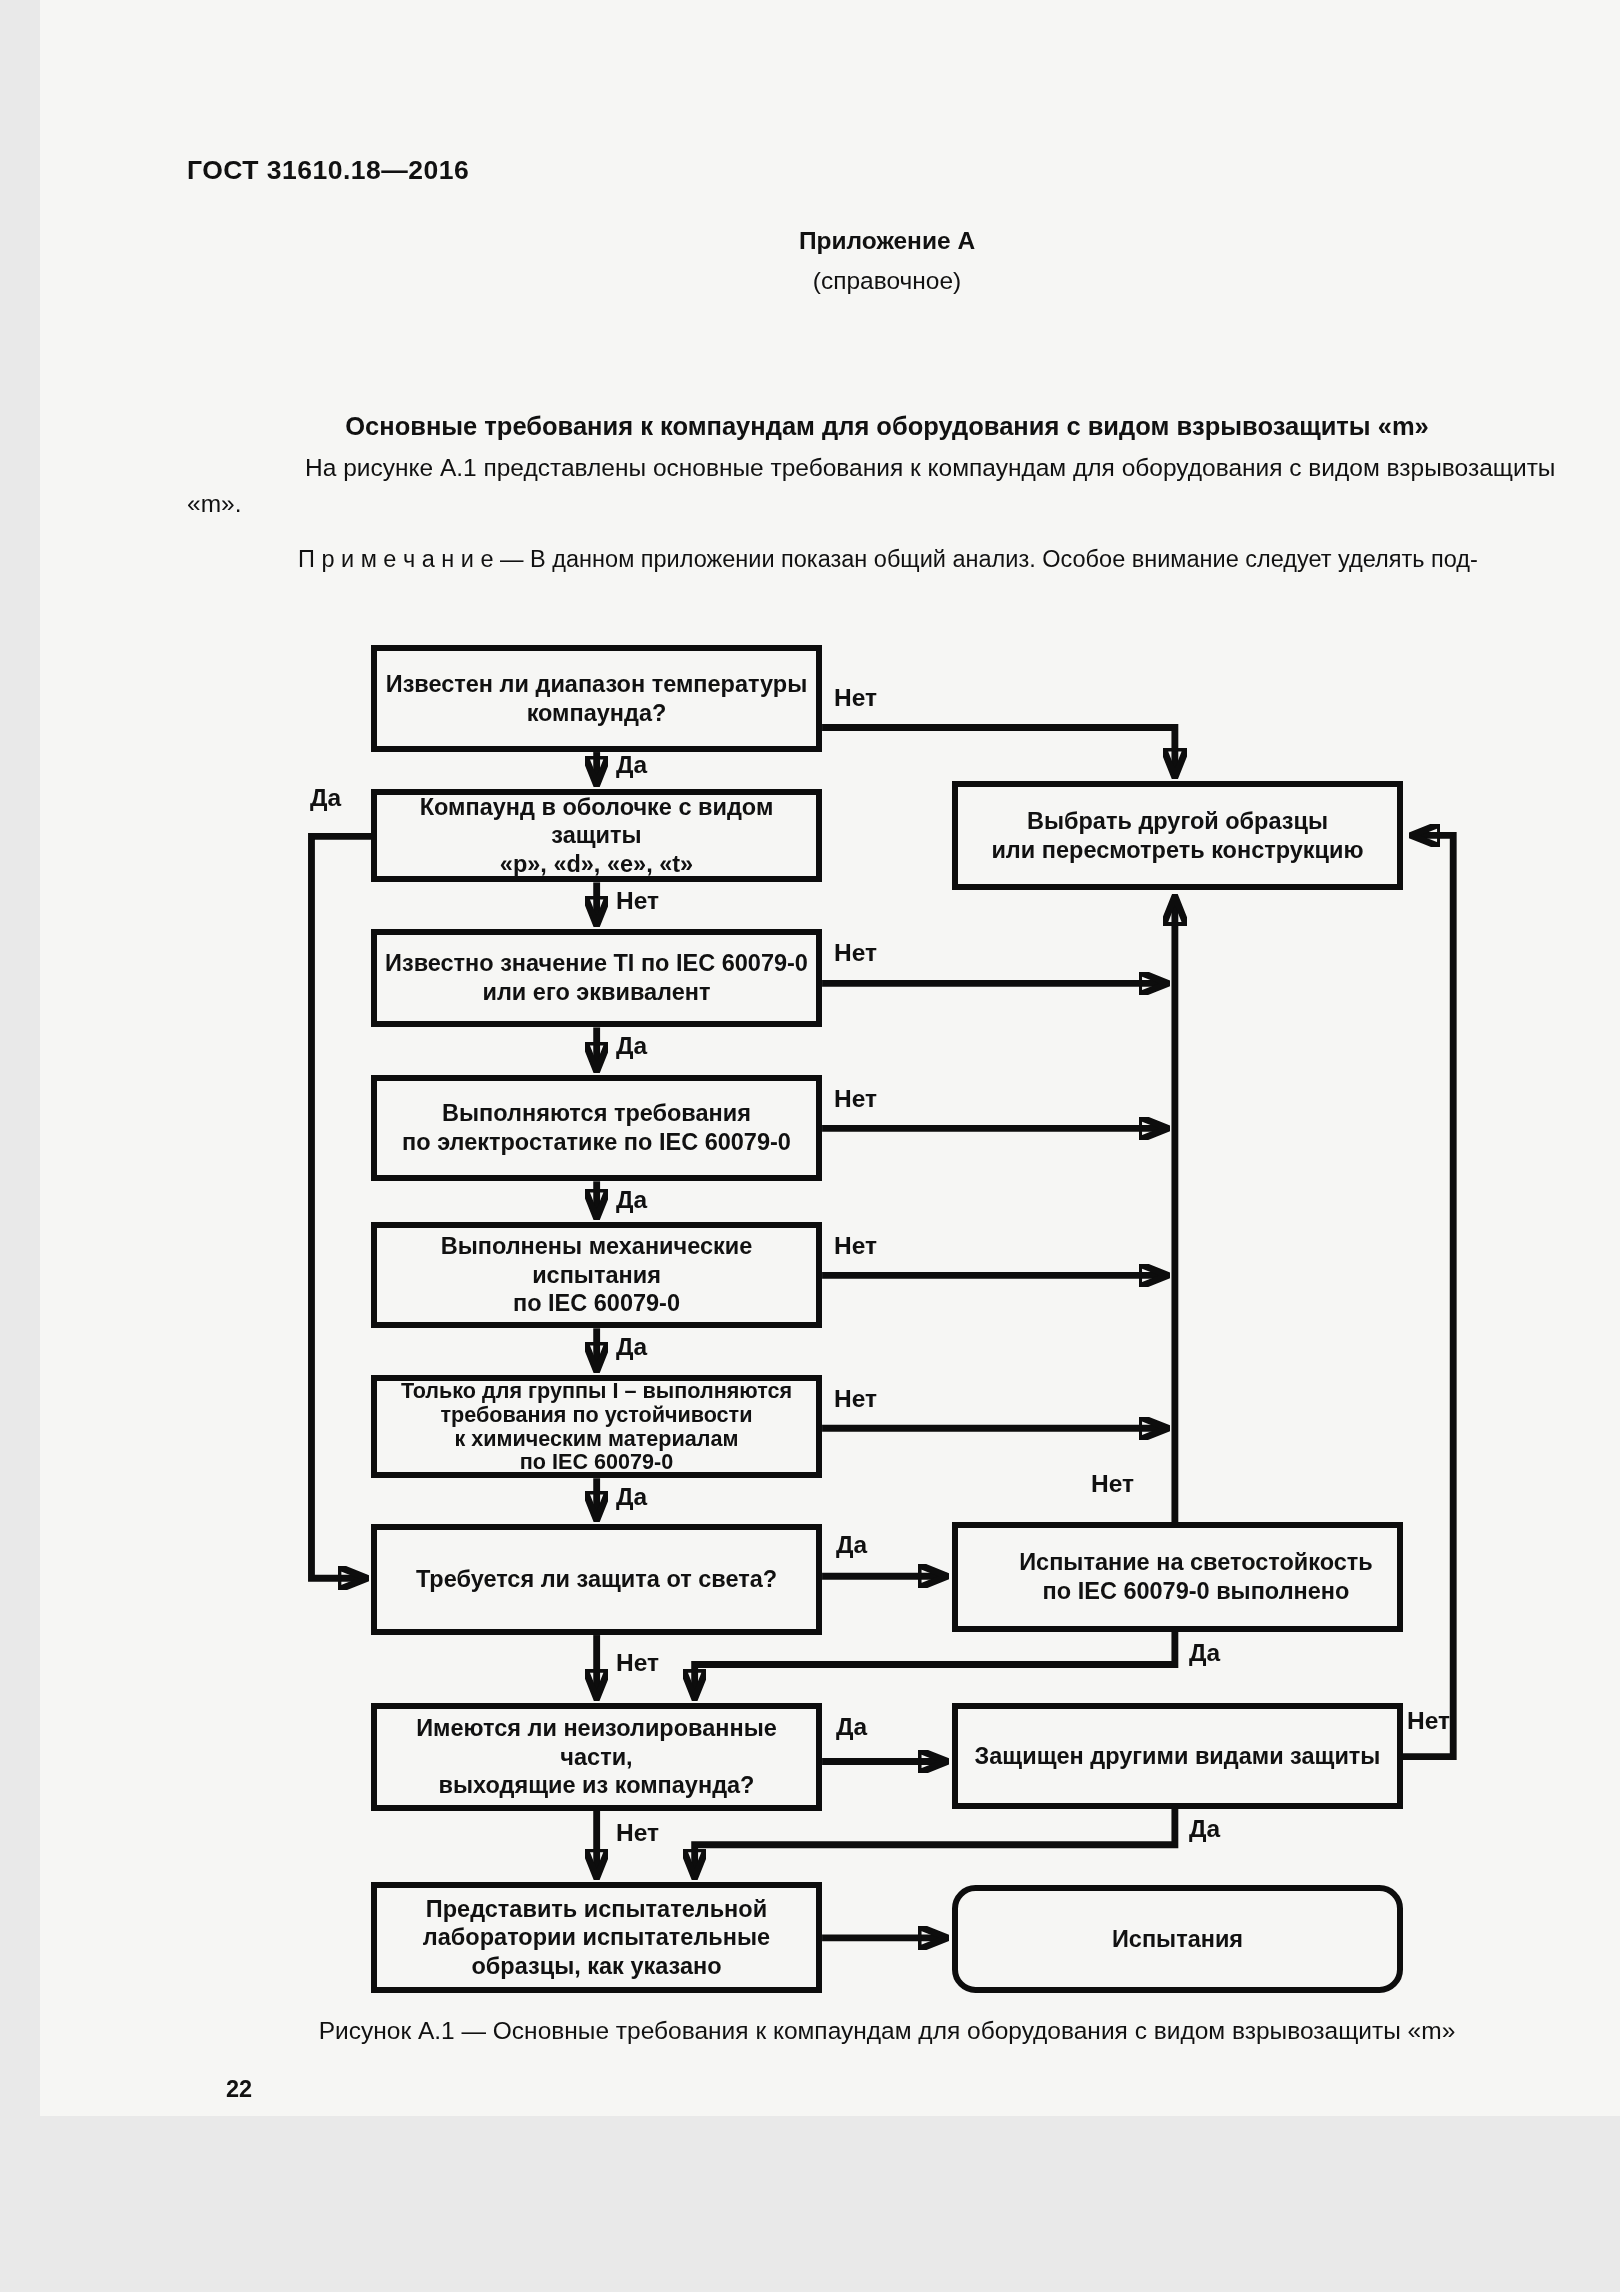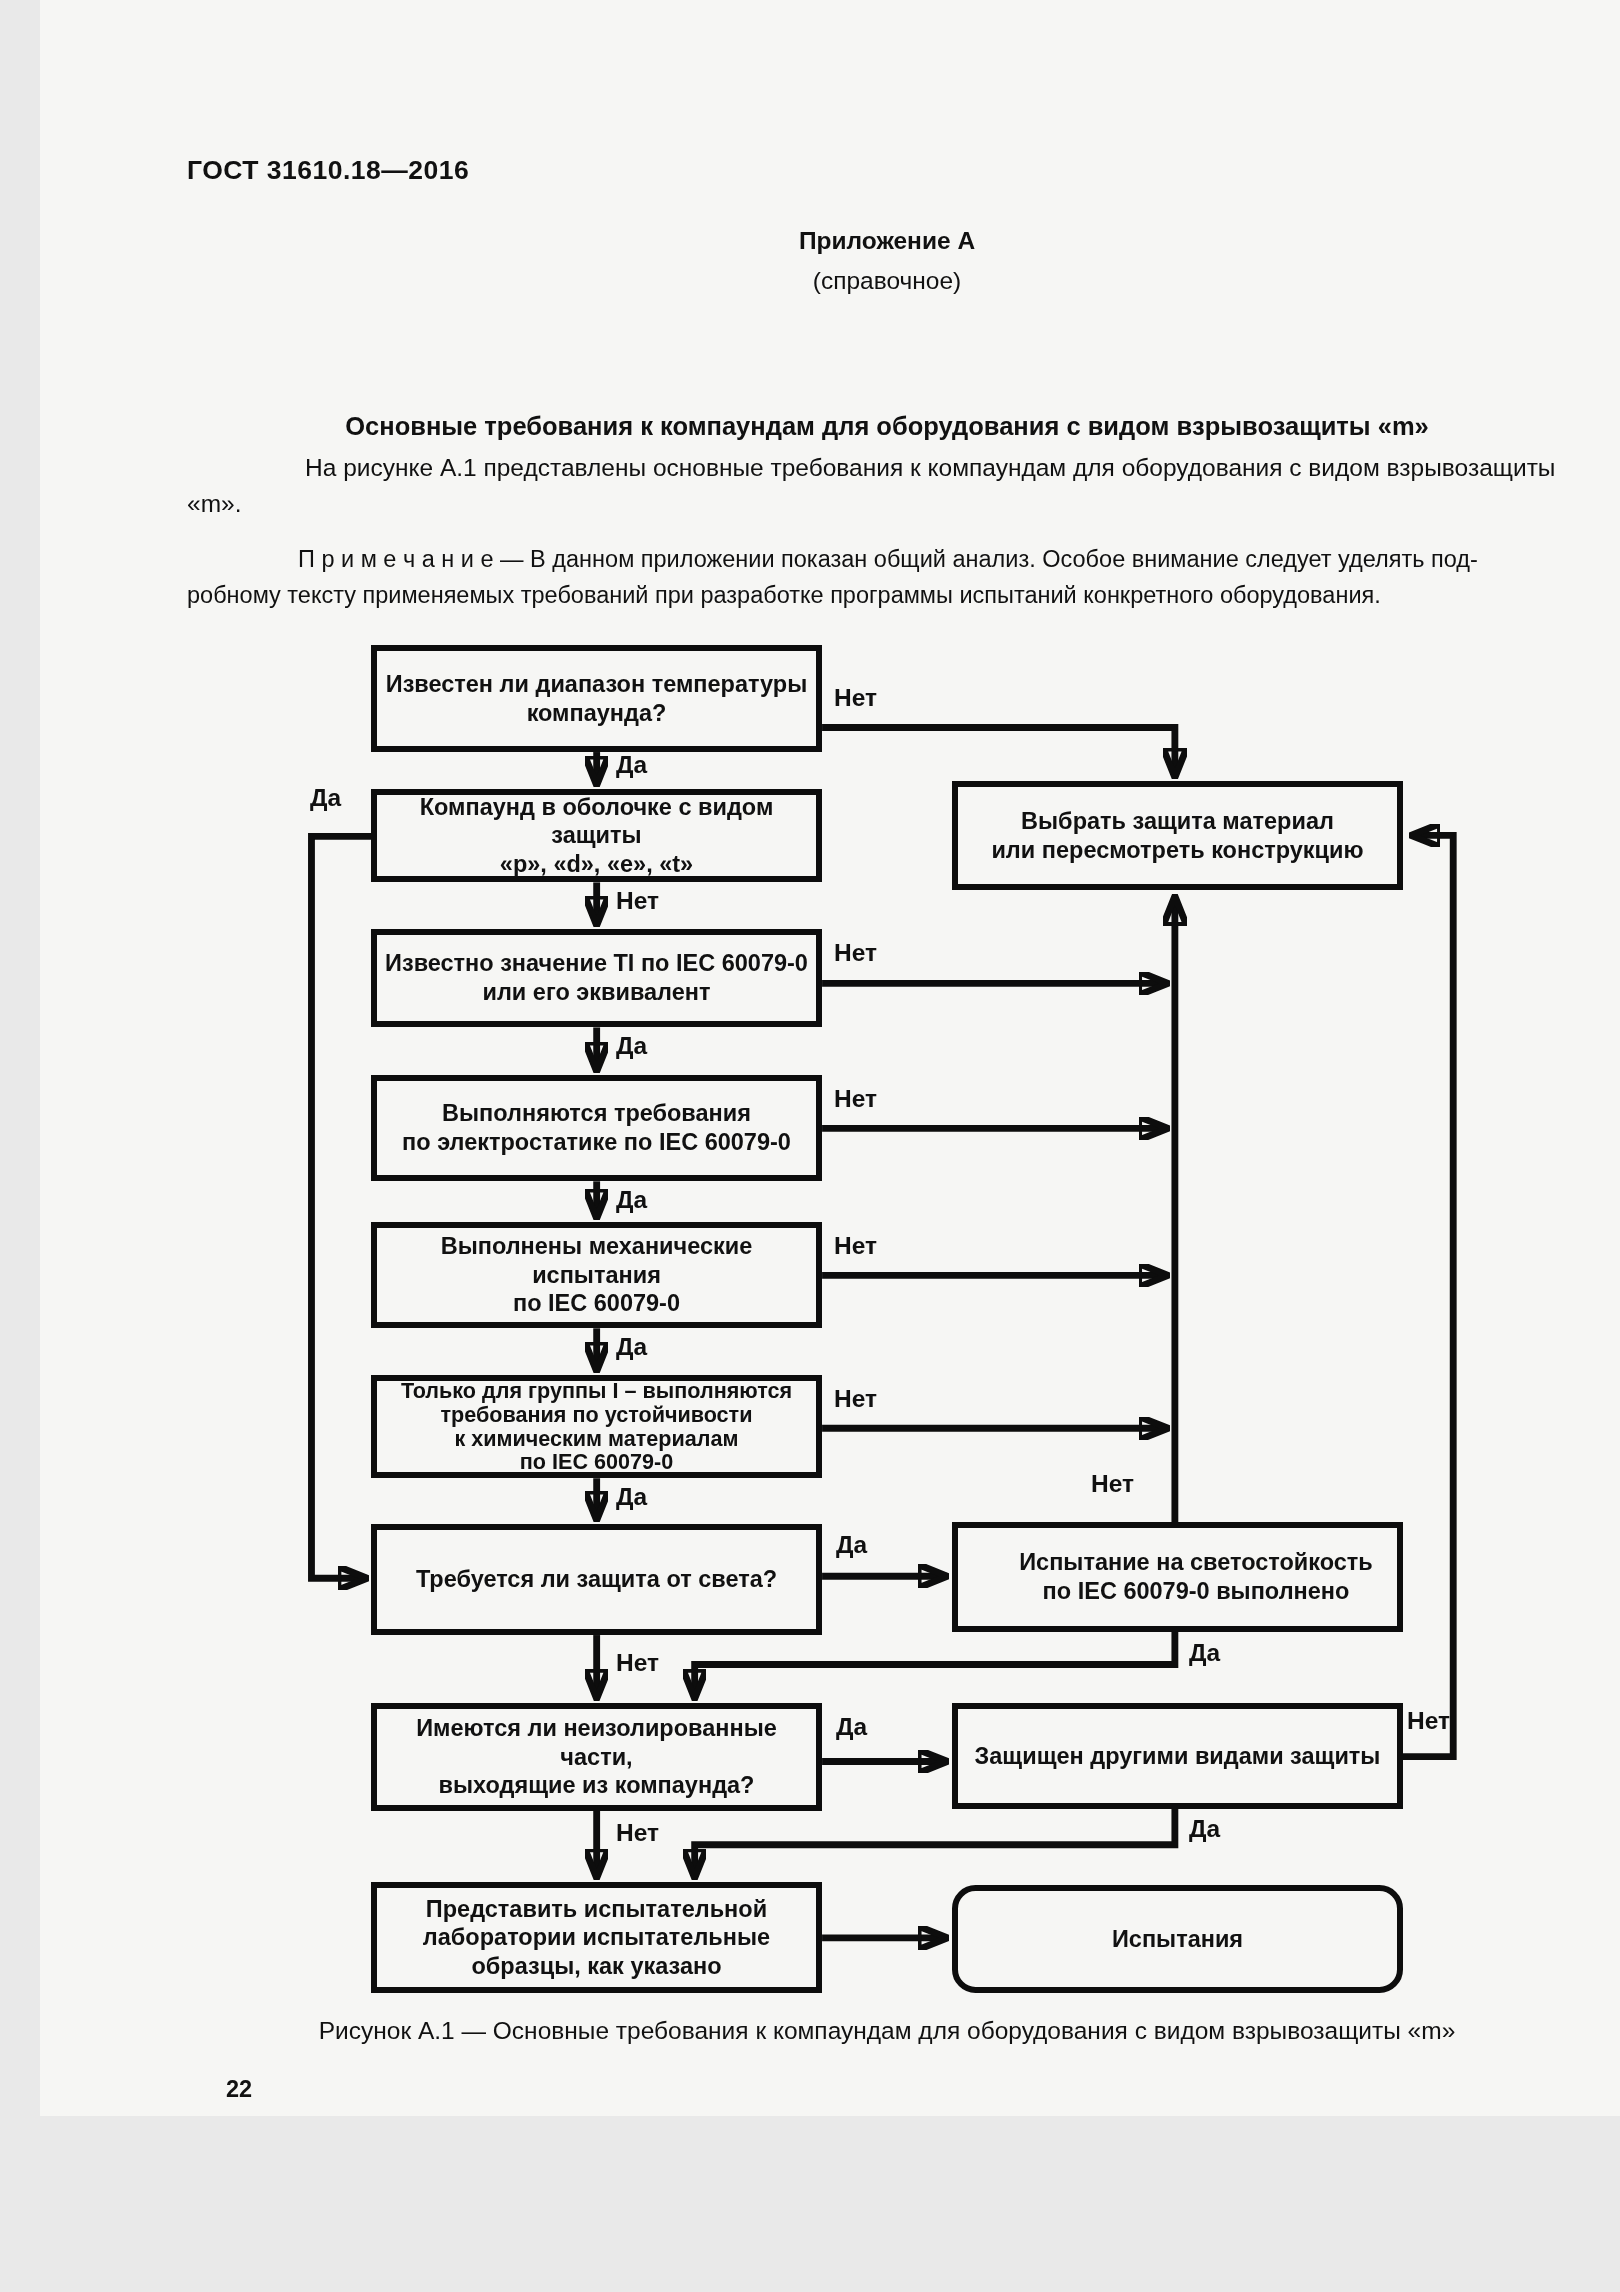--- a/index.html
+++ b/index.html
@@ -33,21 +33,20 @@
 
   <div class="abs center-line appendix" style="top:227px;">Приложение А</div>
   <div class="abs center-line appendix-sub" style="top:267px;">(справочное)</div>
 
   <div class="abs center-line sect-title" style="top:412px;">Основные требования к компаундам для оборудования с видом взрывозащиты «m»</div>
 
   <div class="abs body-text" style="left:265px;top:454px;">На рисунке А.1 представлены основные требования к компаундам для оборудования с видом взрывозащиты</div>
   <div class="abs body-text" style="left:147px;top:490px;">«m».</div>
 
   <div class="abs note-text" style="left:258px;top:546px;">П р и м е ч а н и е — В данном приложении показан общий анализ. Особое внимание следует уделять под-</div>
-  <div class="abs note-text" style="left:147px;top:582px;">робному тексту применяемых требований при разработке программы испытаний конкретного оборудования.</div>
 
   <svg class="wires" width="1620" height="2293" viewBox="0 0 1653 2339">
     <defs>
       <marker id="ah" markerUnits="userSpaceOnUse" markerWidth="32" markerHeight="24" refX="29" refY="12" orient="auto">
         <path d="M0,0 L30,12 L0,24 Z" fill="#0d0d0d" stroke="none"></path>
       </marker>
     </defs>
     <path d="M568 767 L568 800" marker-end="url(#ah)"></path>
     <path d="M798 742 L1158 742 L1158 792" marker-end="url(#ah)"></path>
     <path d="M338 853 L277 853 L277 1610 L333 1610" marker-end="url(#ah)"></path>
@@ -85,21 +84,21 @@
 требования по устойчивости
 к химическим материалам
 по IEC 60079-0</div>
   <div class="fbox" style="left:331px;top:1524px;width:451px;height:111px;">Требуется ли защита от света?</div>
   <div class="fbox" style="left:331px;top:1703px;width:451px;height:108px;">Имеются ли неизолированные части,
 выходящие из компаунда?</div>
   <div class="fbox" style="left:331px;top:1882px;width:451px;height:111px;">Представить испытательной
 лаборатории испытательные
 образцы, как указано</div>
 
-  <div class="fbox" style="left:912px;top:781px;width:451px;height:109px;">Выбрать защита материал
+  <div class="fbox" style="left:912px;top:781px;width:451px;height:109px;">Выбрать другой образцы
 или пересмотреть конструкцию</div>
   <div class="fbox" style="left:912px;top:1522px;width:451px;height:110px;padding-left:37px;">Испытание на светостойкость
 по IEC 60079-0 выполнено</div>
   <div class="fbox" style="left:912px;top:1703px;width:451px;height:106px;">Защищен другими видами защиты</div>
   <div class="fbox rounded" style="left:912px;top:1885px;width:451px;height:108px;text-align:center;">Испытания</div>
 
   <span class="elabel" style="left:576px;top:751px;">Да</span>
   <span class="elabel" style="left:794px;top:684px;">Нет</span>
   <span class="elabel" style="left:270px;top:784px;">Да</span>
   <span class="elabel" style="left:576px;top:887px;">Нет</span>

